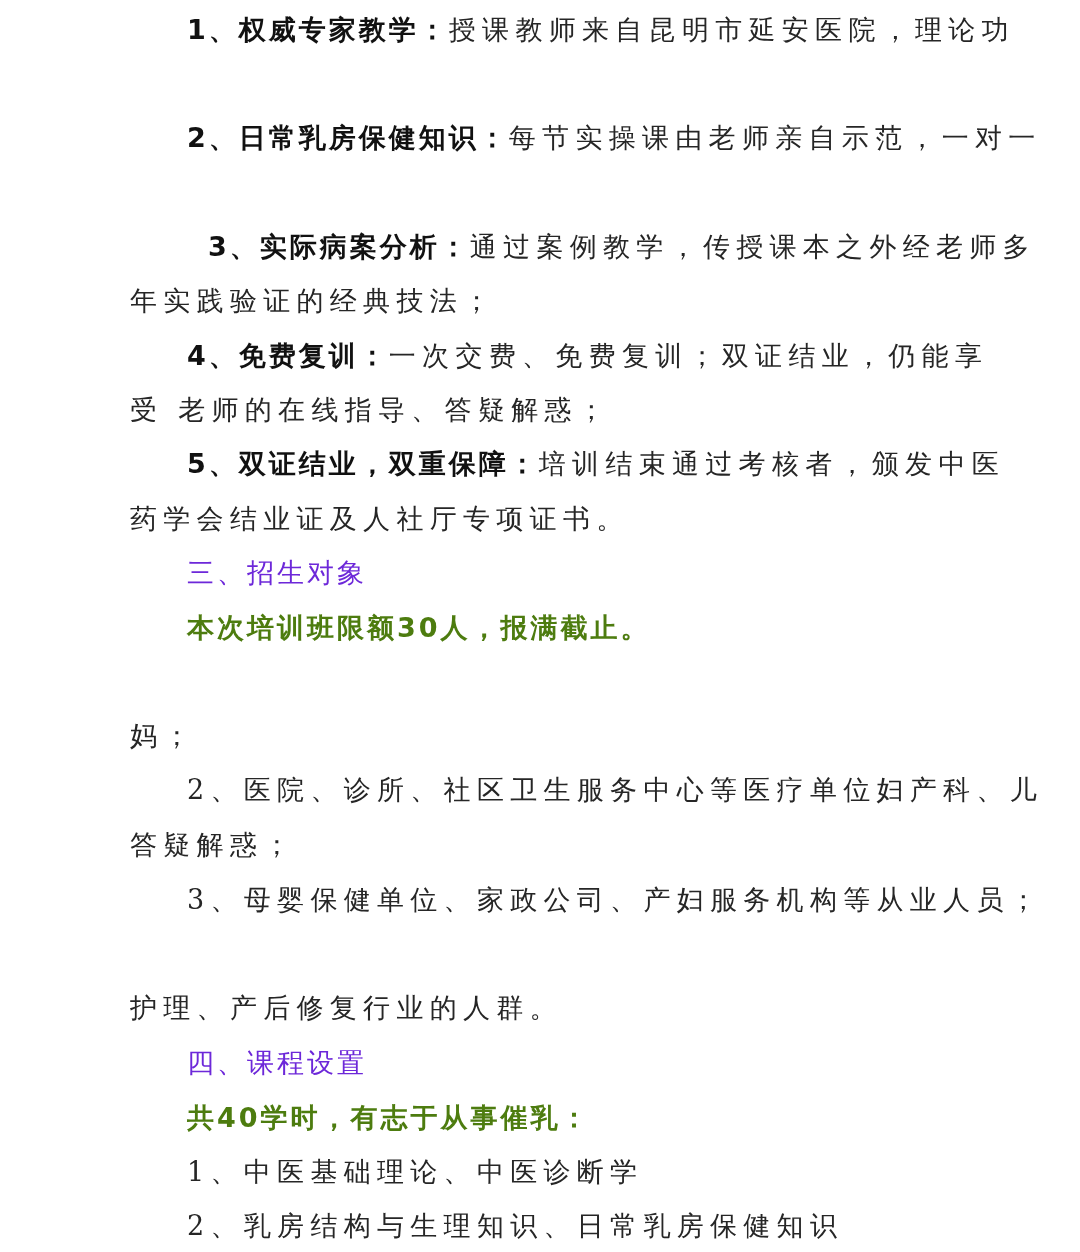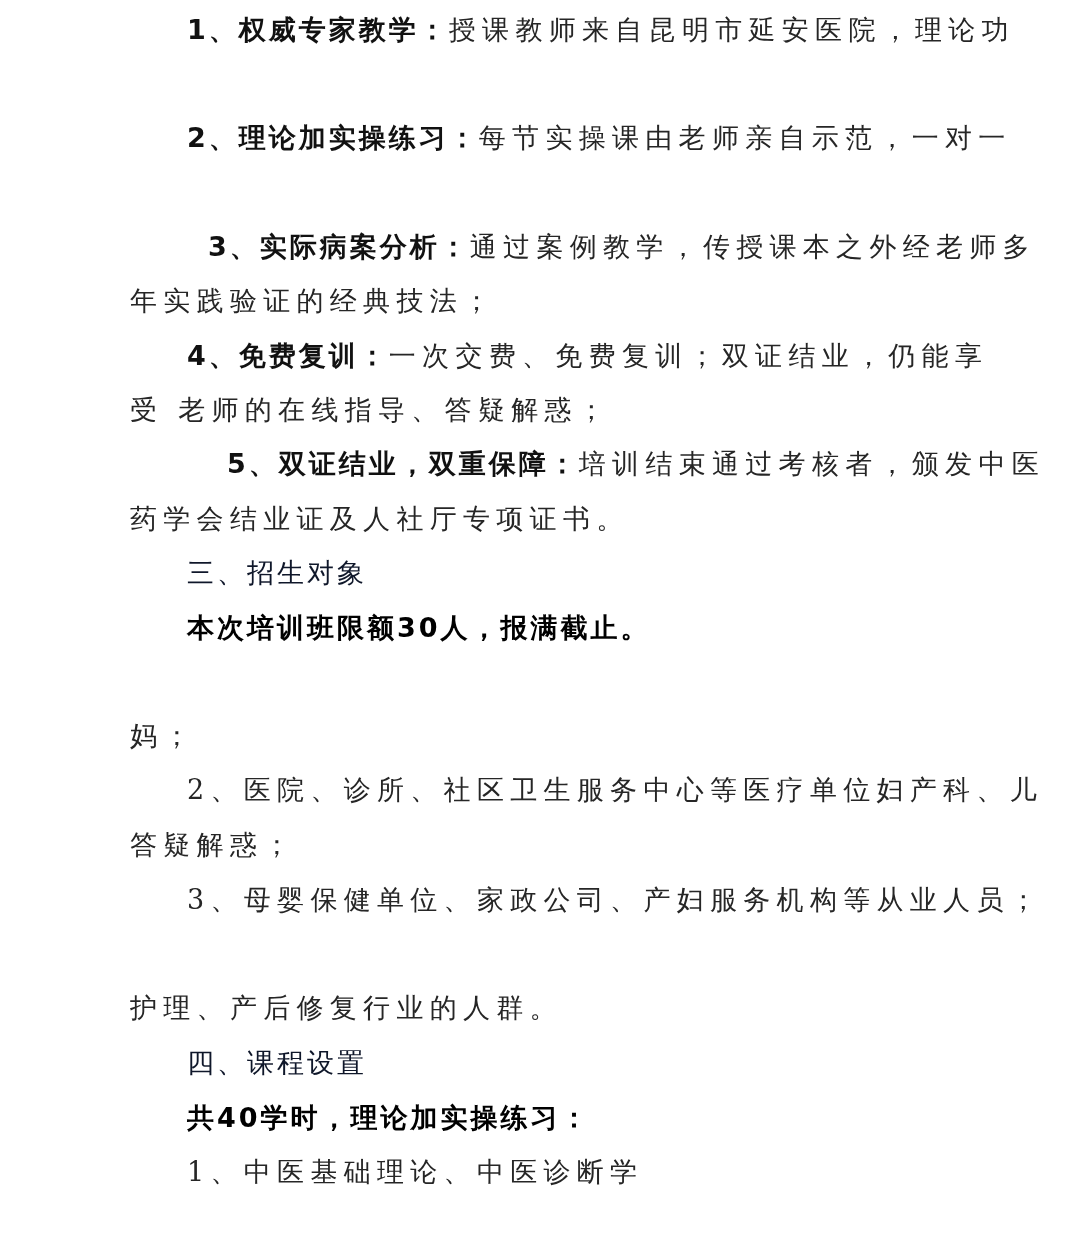--- a/index.html
+++ b/index.html
@@ -13,61 +13,62 @@
       position: absolute;
       left: 130px;
       width: 800px;
       font-size: 27px;
       line-height: 40px;
       white-space: nowrap;
       letter-spacing: 6.3px;
       color: #262626;
     }
     .indent { left: 187px; }
-    .bold { font-weight: bold; color: #000000; font-family: "DejaVu Sans", "Liberation Sans", sans-serif; letter-spacing: 3px; }
-    .heading { font-family: "DejaVu Sans", "Liberation Sans", sans-serif; color: #0f172a; letter-spacing: 3px; }
+    .bold { font-weight: bold; color: #4d7c0f; font-family: "DejaVu Sans", "Liberation Sans", sans-serif; letter-spacing: 3px; }
+    .heading { font-family: "DejaVu Sans", "Liberation Sans", sans-serif; color: #6d28d9; letter-spacing: 3px; }
     .label { font-weight: bold; font-family: "DejaVu Sans", "Liberation Sans", sans-serif; color: #111; letter-spacing: 3px; }
   </style>
 </head>
 <body>
 
 <div class="page">
 
   <div class="line indent" style="top:10px;">
     <span class="label">1、</span><span class="label">权威专家教学：</span><span>授课教师来自昆明市延安医院，理论功</span>
   </div>
 
   <div class="line indent" style="top:118px;">
-    <span class="label">2、</span><span class="label">理论加实操练习：</span><span>每节实操课由老师亲自示范，一对一</span>
+    <span class="label">2、</span><span class="label">日常乳房保健知识：</span><span>每节实操课由老师亲自示范，一对一</span>
   </div>
 
   <div class="line indent" style="top:227px;margin-left:21px;">
     <span class="label">3、</span><span class="label">实际病案分析：</span><span>通过案例教学，传授课本之外经老师多</span>
   </div>
   <div class="line" style="top:281px;">年实践验证的经典技法；</div>
 
   <div class="line indent" style="top:336px;">
     <span class="label">4、</span><span class="label">免费复训：</span><span>一次交费、免费复训；双证结业，仍能享</span>
   </div>
   <div class="line" style="top:390px;">受 老师的在线指导、答疑解惑；</div>
 
-  <div class="line indent" style="top:444px;margin-left:40px;">
+  <div class="line indent" style="top:444px;">
     <span class="label">5、</span><span class="label">双证结业，双重保障：</span><span>培训结束通过考核者，颁发中医</span>
   </div>
   <div class="line" style="top:499px;">药学会结业证及人社厅专项证书。</div>
 
   <div class="line indent heading" style="top:553px;">三、招生对象</div>
   <div class="line indent bold" style="top:608px;">本次培训班限额30人，报满截止。</div>
 
   <div class="line" style="top:716px;">妈；</div>
 
   <div class="line indent" style="top:770px;">2、医院、诊所、社区卫生服务中心等医疗单位妇产科、儿</div>
   <div class="line" style="top:825px;">答疑解惑；</div>
 
   <div class="line indent" style="top:880px;">3、母婴保健单位、家政公司、产妇服务机构等从业人员；</div>
 
   <div class="line" style="top:988px;">护理、产后修复行业的人群。</div>
 
   <div class="line indent heading" style="top:1043px;">四、课程设置</div>
-  <div class="line indent bold" style="top:1098px;">共40学时，理论加实操练习：</div>
+  <div class="line indent bold" style="top:1098px;">共40学时，有志于从事催乳：</div>
   <div class="line indent" style="top:1152px;">1、中医基础理论、中医诊断学</div>
+  <div class="line indent" style="top:1206px;">2、乳房结构与生理知识、日常乳房保健知识</div>
 
 </div>
 
 </body></html>

